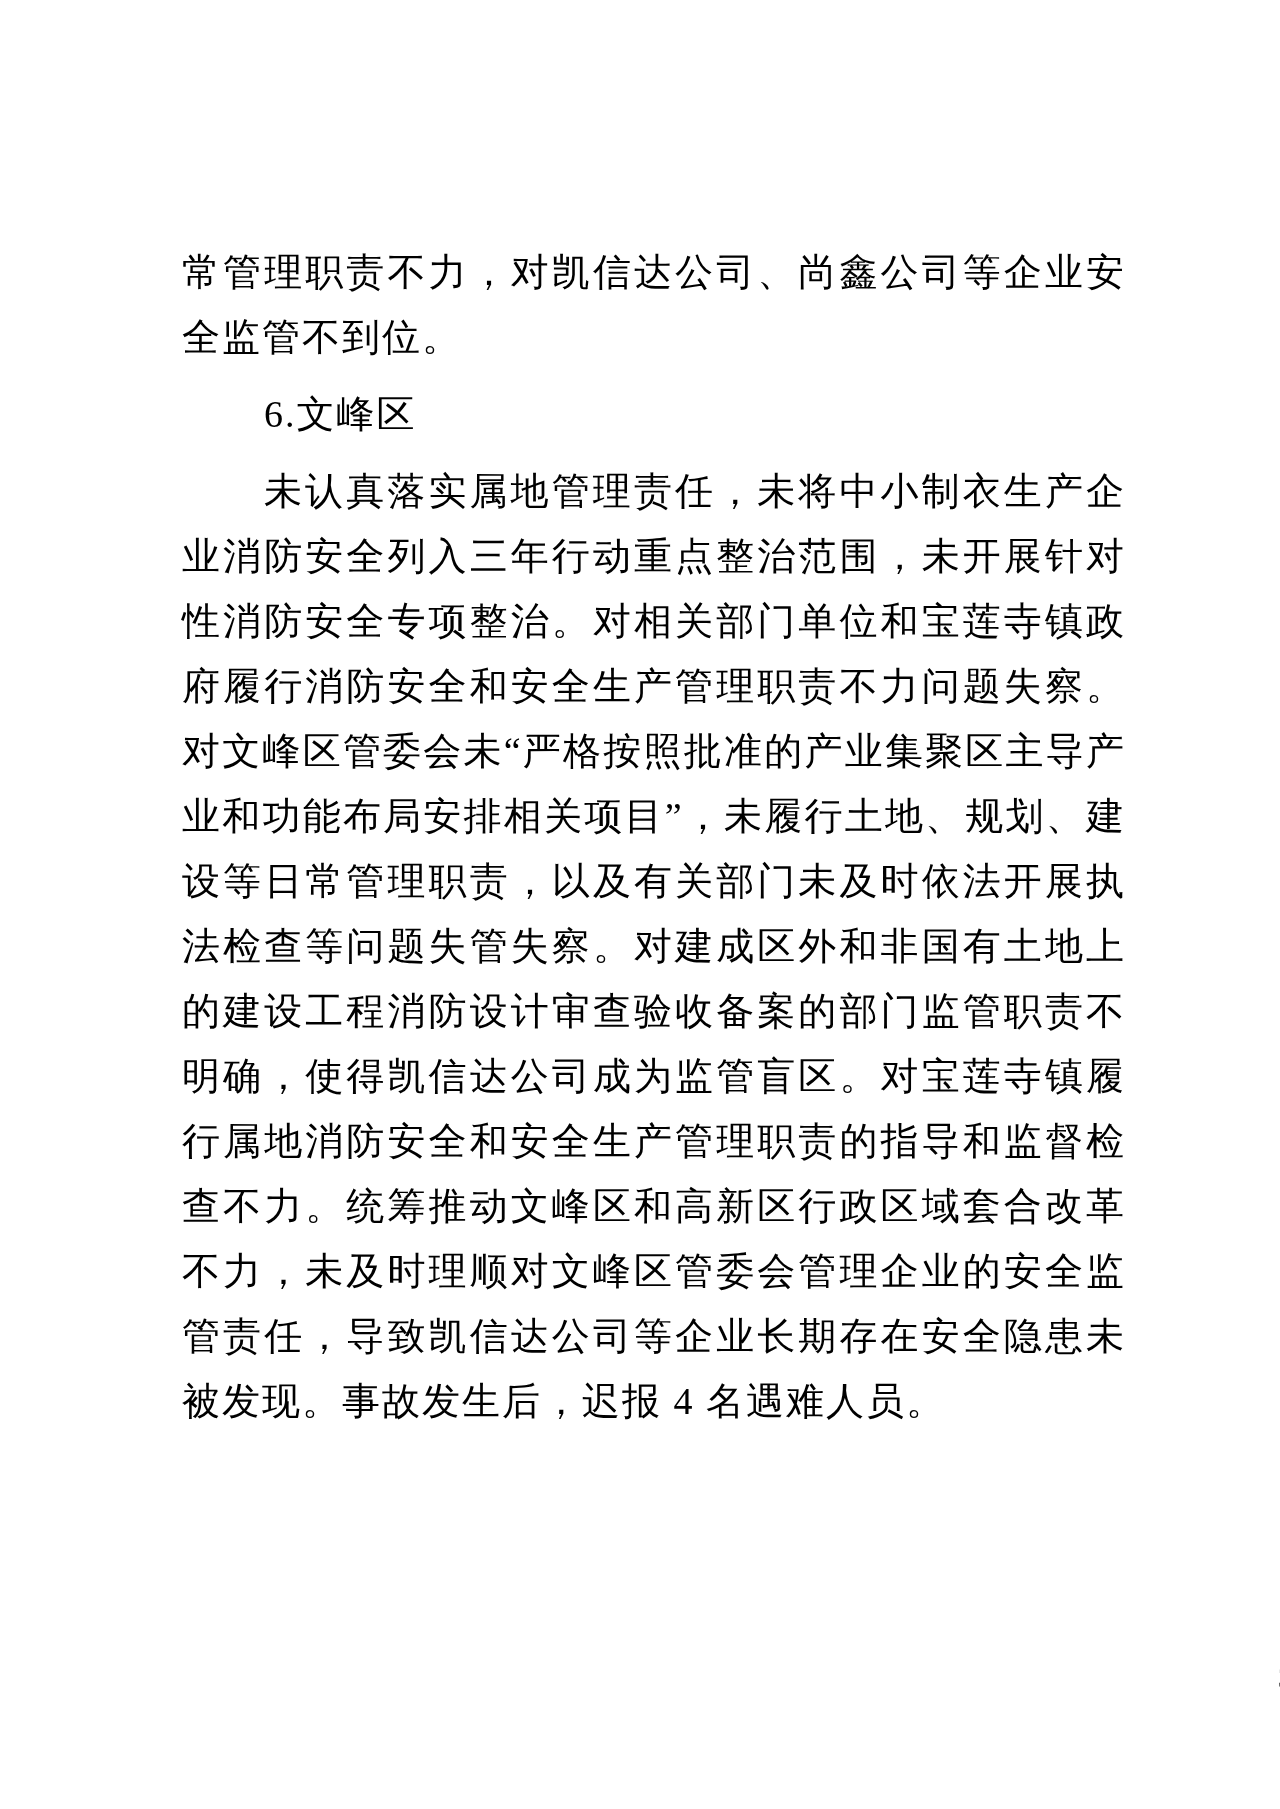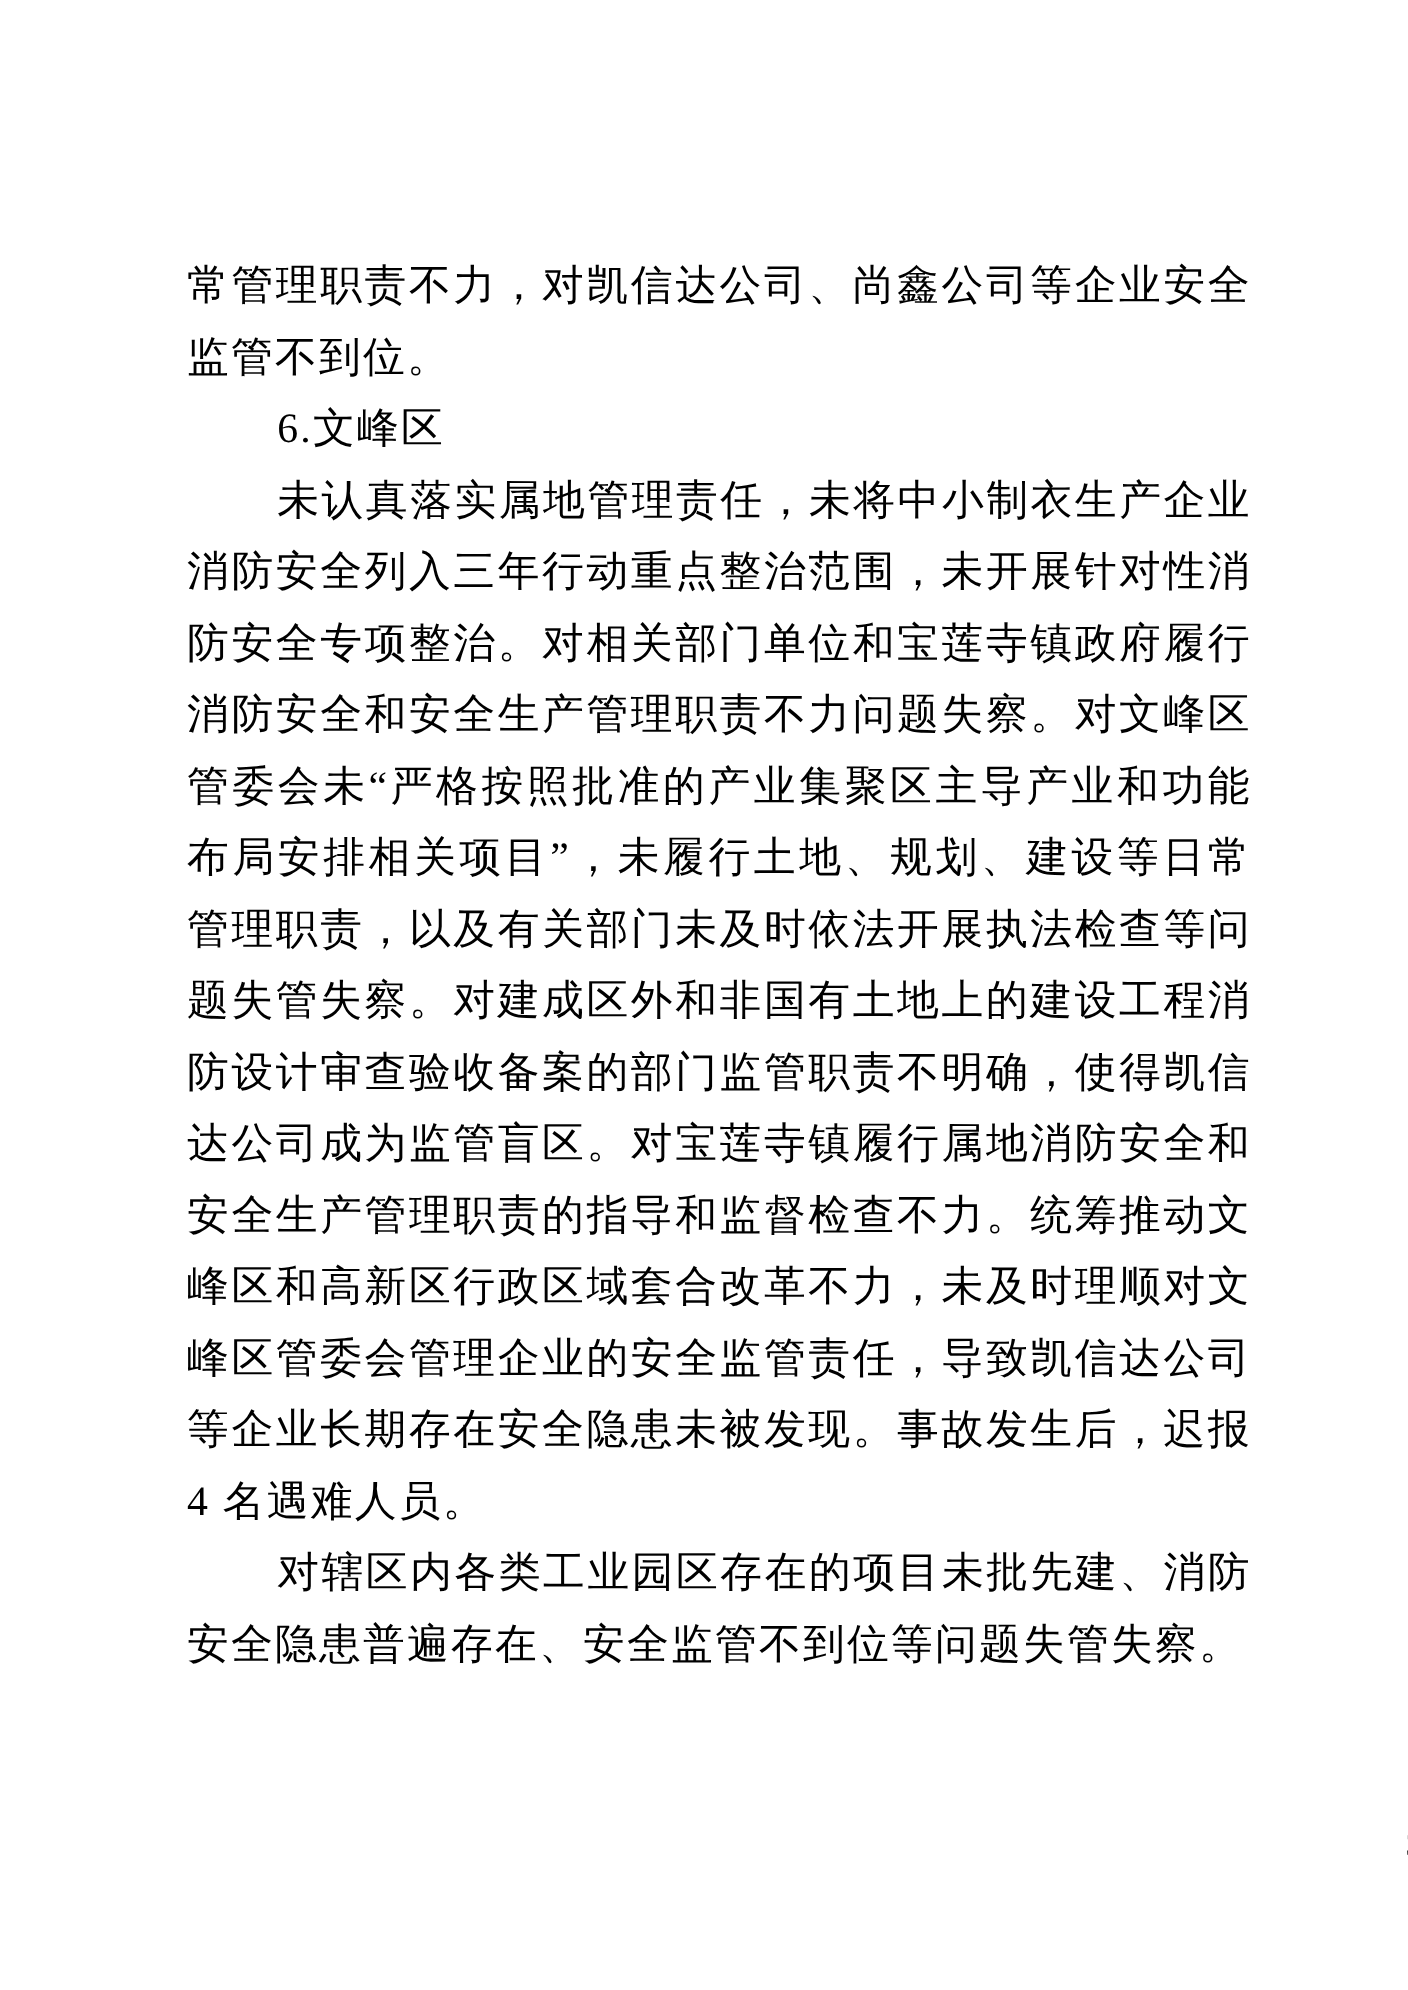--- a/index.html
+++ b/index.html
@@ -15,21 +15,21 @@
     font-family: "Liberation Serif", "DejaVu Serif", serif;
     overflow: hidden;
   }
   .text-block {
     position: absolute;
     left: 170px;
     top: 228px;
     width: 968px;
   }
   .para {
-    margin: 0;
+    margin: 12px;
     font-size: 38px;
     line-height: 65px;
     text-align: justify;
     text-justify: inter-character;
     letter-spacing: 2px;
     word-break: break-all;
     font-weight: 400;
   }
   .para.indent {
     text-indent: 82px;
@@ -49,18 +49,17 @@
     letter-spacing: 1px;
   }
 </style>
 </head>
 <body>
 
 <div class="text-block">
   <p class="para">常管理职责不力，对凯信达公司、尚鑫公司等企业安全监管不到位。</p>
   <p class="para indent">6.文峰区</p>
   <p class="para indent">未认真落实属地管理责任，未将中小制衣生产企业消防安全列入三年行动重点整治范围，未开展针对性消防安全专项整治。对相关部门单位和宝莲寺镇政府履行消防安全和安全生产管理职责不力问题失察。对文峰区管委会未“严格按照批准的产业集聚区主导产业和功能布局安排相关项目”，未履行土地、规划、建设等日常管理职责，以及有关部门未及时依法开展执法检查等问题失管失察。对建成区外和非国有土地上的建设工程消防设计审查验收备案的部门监管职责不明确，使得凯信达公司成为监管盲区。对宝莲寺镇履行属地消防安全和安全生产管理职责的指导和监督检查不力。统筹推动文峰区和高新区行政区域套合改革不力，未及时理顺对文峰区管委会管理企业的安全监管责任，导致凯信达公司等企业长期存在安全隐患未被发现。事故发生后，迟报 4 名遇难人员。</p>
-  <p class="para indent">对辖区内各类工业园区存在的项目未批先建、消防安全隐患普遍存在、安全监管不到位等问题失管失察。</p>
 </div>
 
 <div class="footer">
   <span class="page-num">30</span>
 </div>
 
 </body></html>

